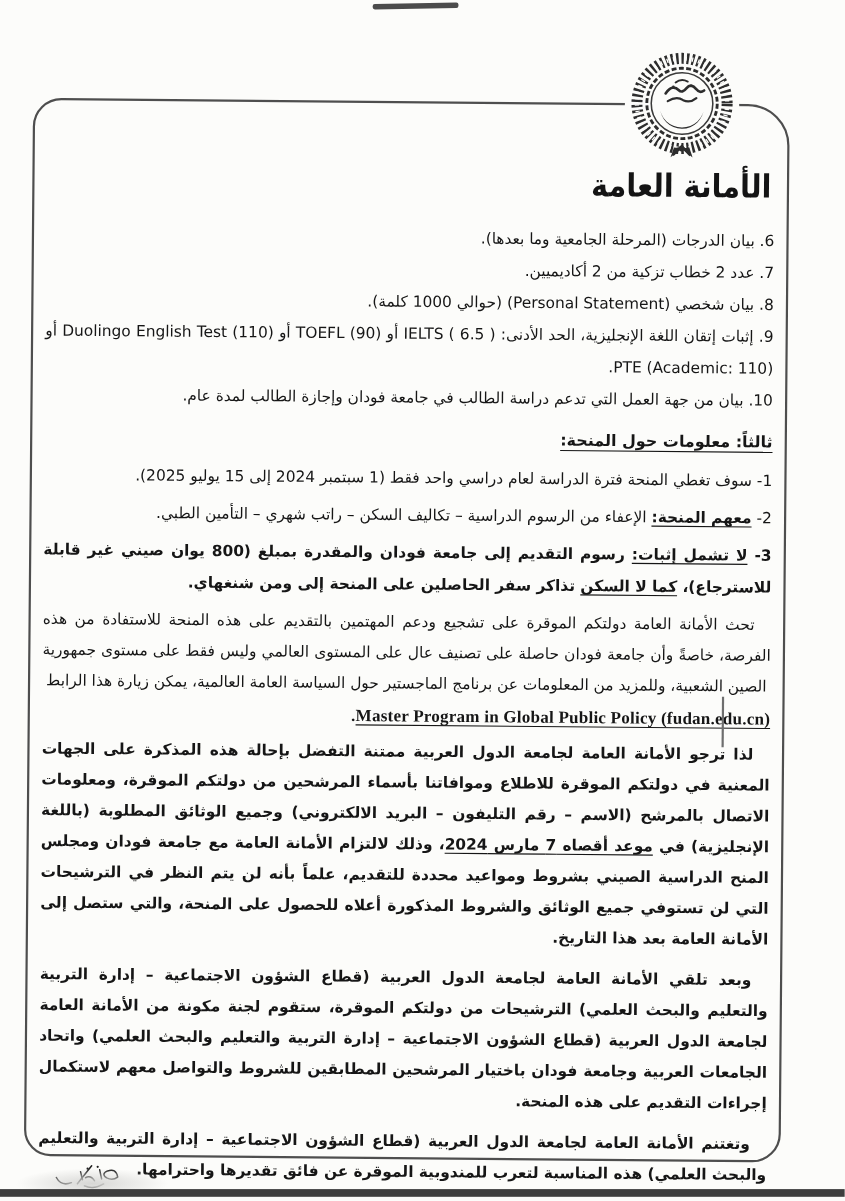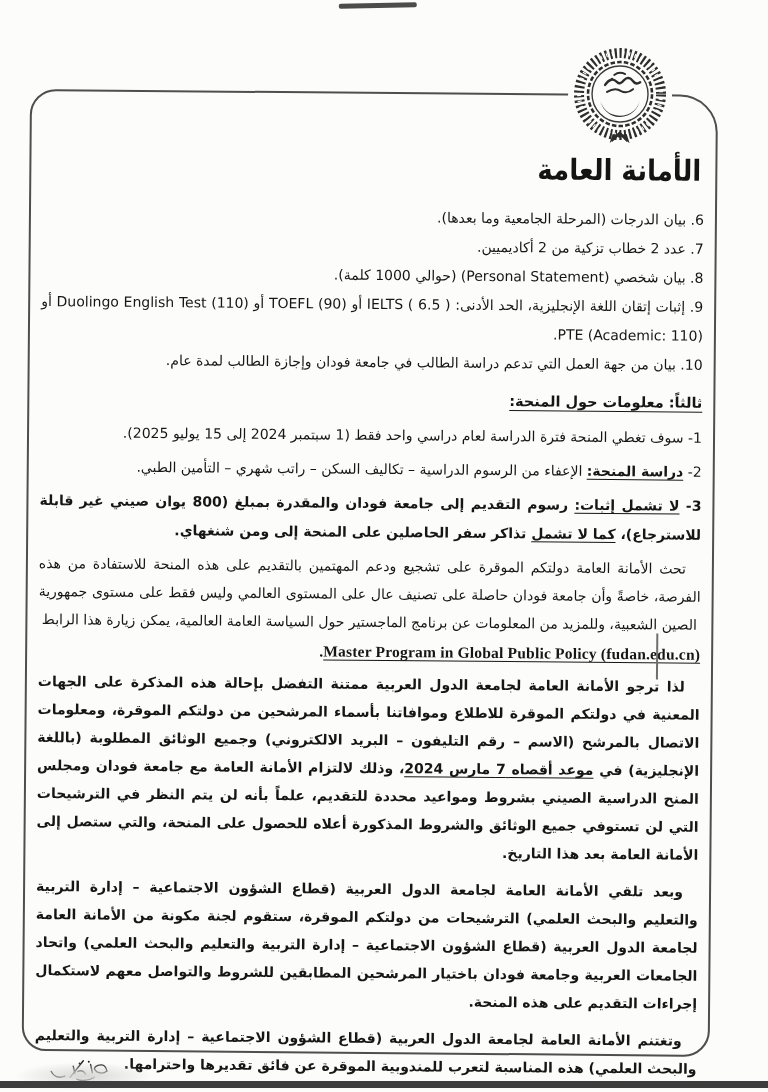--- a/index.html
+++ b/index.html
@@ -65,22 +65,22 @@
 
     <div class="req">6. بيان الدرجات (المرحلة الجامعية وما بعدها).</div>
     <div class="req">7. عدد 2 خطاب تزكية من 2 أكاديميين.</div>
     <div class="req">8. بيان شخصي (Personal Statement) (حوالي 1000 كلمة).</div>
     <div class="req">9. إثبات إتقان اللغة الإنجليزية، الحد الأدنى: IELTS ( 6.5 ) أو TOEFL (90) أو Duolingo English Test (110) أو PTE (Academic: 110).</div>
     <div class="req">10. بيان من جهة العمل التي تدعم دراسة الطالب في جامعة فودان وإجازة الطالب لمدة عام.</div>
 
     <div class="sec-head">ثالثاً: معلومات حول المنحة:</div>
 
     <div class="point">1- سوف تغطي المنحة فترة الدراسة لعام دراسي واحد فقط (1 سبتمبر 2024 إلى 15 يوليو 2025).</div>
-    <div class="point"><span>2- </span><span class="b u">دراسة المنحة:</span><span> الإعفاء من الرسوم الدراسية – تكاليف السكن – راتب شهري – التأمين الطبي.</span></div>
-    <div class="point"><span class="b">3- </span><span class="b u">لا تشمل إثبات:</span><span class="b"> رسوم التقديم إلى جامعة فودان والمقدرة بمبلغ (800 يوان صيني غير قابلة للاسترجاع)، </span><span class="b u">كما لا تشمل</span><span class="b"> تذاكر سفر الحاصلين على المنحة إلى ومن شنغهاي.</span></div>
+    <div class="point"><span>2- </span><span class="b u">معهم المنحة:</span><span> الإعفاء من الرسوم الدراسية – تكاليف السكن – راتب شهري – التأمين الطبي.</span></div>
+    <div class="point"><span class="b">3- </span><span class="b u">لا تشمل إثبات:</span><span class="b"> رسوم التقديم إلى جامعة فودان والمقدرة بمبلغ (800 يوان صيني غير قابلة للاسترجاع)، </span><span class="b u">كما لا السكن</span><span class="b"> تذاكر سفر الحاصلين على المنحة إلى ومن شنغهاي.</span></div>
 
     <div class="para mt4 last-center">تحث الأمانة العامة دولتكم الموقرة على تشجيع ودعم المهتمين بالتقديم على هذه المنحة للاستفادة من هذه الفرصة، خاصةً وأن جامعة فودان حاصلة على تصنيف عال على المستوى العالمي وليس فقط على مستوى جمهورية الصين الشعبية، وللمزيد من المعلومات عن برنامج الماجستير حول السياسة العامة العالمية، يمكن زيارة هذا الرابط</div>
 
     <div class="link-line"><span class="b u">Master Program in Global Public Policy (fudan.edu.cn)</span><span class="b">.</span></div>
 
     <div class="para mt4"><span class="b">لذا ترجو الأمانة العامة لجامعة الدول العربية ممتنة التفضل بإحالة هذه المذكرة على الجهات المعنية في دولتكم الموقرة للاطلاع وموافاتنا بأسماء المرشحين من دولتكم الموقرة، ومعلومات الاتصال بالمرشح (الاسم – رقم التليفون – البريد الالكتروني) وجميع الوثائق المطلوبة (باللغة الإنجليزية) في </span><span class="b u">موعد أقصاه 7 مارس 2024</span><span class="b">، وذلك لالتزام الأمانة العامة مع جامعة فودان ومجلس المنح الدراسية الصيني بشروط ومواعيد محددة للتقديم، علماً بأنه لن يتم النظر في الترشيحات التي لن تستوفي جميع الوثائق والشروط المذكورة أعلاه للحصول على المنحة، والتي ستصل إلى الأمانة العامة بعد هذا التاريخ.</span></div>
 
     <div class="para mt9 bold">وبعد تلقي الأمانة العامة لجامعة الدول العربية (قطاع الشؤون الاجتماعية – إدارة التربية والتعليم والبحث العلمي) الترشيحات من دولتكم الموقرة، ستقوم لجنة مكونة من الأمانة العامة لجامعة الدول العربية (قطاع الشؤون الاجتماعية – إدارة التربية والتعليم والبحث العلمي) واتحاد الجامعات العربية وجامعة فودان باختيار المرشحين المطابقين للشروط والتواصل معهم لاستكمال إجراءات التقديم على هذه المنحة.</div>
 
     <div class="para mt9 bold">

